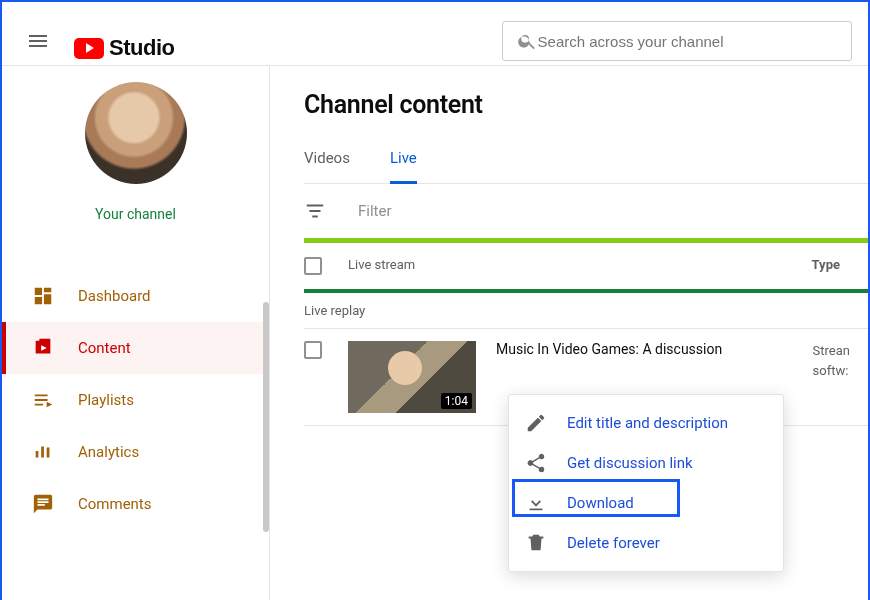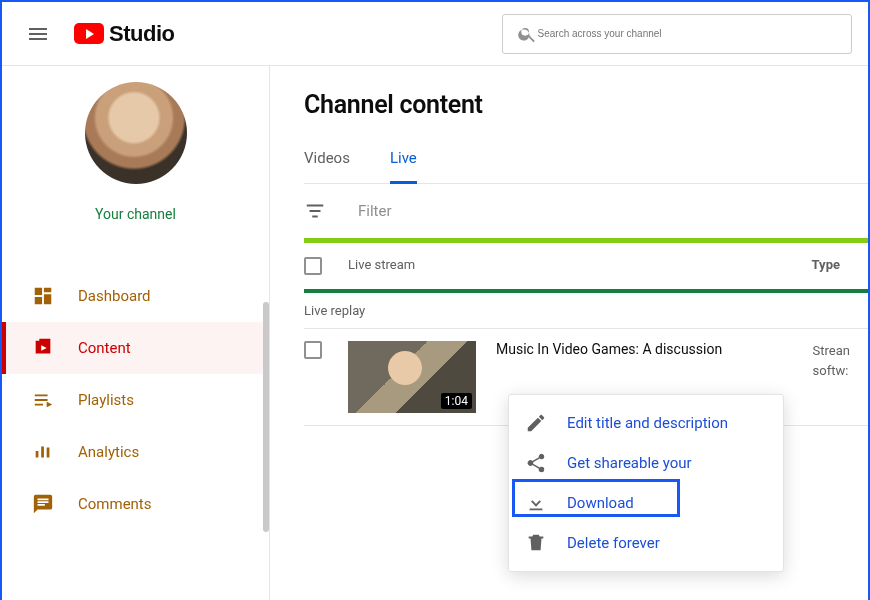--- a/index.html
+++ b/index.html
@@ -1,26 +1,26 @@
 <!DOCTYPE html>
 <html><head>
 <meta charset="utf-8">
 <style>
 * { box-sizing: border-box; margin: 0; padding: 0; }
 body { font-family: Roboto, Arial, sans-serif; width: 870px; height: 600px; overflow: hidden; background: #fff; color: #0d0d0d; border: 2px solid #1858f4; border-bottom: 0; position: relative; }
-.header { height: 64px; display: flex; align-items: center; padding: 10px 16px; border-bottom: 1px solid #e5e5e5; }
+.header { height: 64px; display: flex; align-items: flex-end; padding: 4px 16px; border-bottom: 1px solid #e5e5e5; }
 .hamburger { width: 40px; height: 40px; display: flex; align-items: center; justify-content: center; cursor: pointer; }
 .hamburger svg { width: 24px; height: 24px; fill: #606060; }
 .logo { display: flex; align-items: center; margin-left: 16px; }
 .yt-play { width: 30px; height: 21px; background: #ff0000; border-radius: 5px; display: flex; align-items: center; justify-content: center; }
 .yt-play::after { content: ""; border-left: 8px solid #fff; border-top: 5px solid transparent; border-bottom: 5px solid transparent; margin-left: 2px; }
 .studio-txt { font-family: Arial Black, Arial, sans-serif; font-weight: 900; font-size: 22px; margin-left: 5px; letter-spacing: -0.5px; }
 .search { margin-left: auto; width: 350px; height: 40px; border: 1px solid #ccc; border-radius: 3px; display: flex; align-items: center; padding: 0 14px; background: #fff; }
 .search svg { width: 22px; height: 22px; fill: #909090; }
-.search input { border: 0; outline: 0; font-size: 10px; width: 100%; color: #7f1d1d; }
+.search input { border: 0; outline: 0; font-size: 15px; width: 100%; color: #7f1d1d; }
 .wrap { display: flex; height: calc(600px - 64px); }
 .sidebar { width: 268px; border-right: 1px solid #e5e5e5; padding-top: 16px; position: relative; }
 .avatar { width: 102px; height: 102px; border-radius: 50%; background: radial-gradient(circle at 48% 35%, #e6c9a9 0 28%, #c9a07a 32% 44%, #a87a58 48% 58%, #3a3128 62% 100%); margin: 0 auto; }
 .channel-name { text-align: center; font-size: 14px; margin-top: 22px; color: #15803d; }
 .nav { margin-top: 48px; }
 .nav-item { height: 52px; display: flex; align-items: center; padding-left: 30px; font-size: 15px; color: #a16207; cursor: pointer; position: relative; }
 .nav-item.active { color: #cc0000; background: #fdf3f3; }
 .nav-item.active::before { content: ""; position: absolute; left: 0; top: 0; bottom: 0; width: 4px; background: #cc0000; }
 .nav-item svg { width: 22px; height: 22px; fill: currentColor; margin-right: 24px; }
 .scroll-hint { position: absolute; right: 0; top: 236px; width: 6px; height: 230px; background: #c9c9c9; border-radius: 3px; }
@@ -145,21 +145,21 @@
   <div class="menu-item">
     <svg viewBox="0 0 24 24">
         <path d="M3 17.25V21h3.75L17.81 9.94l-3.75-3.75L3 17.25zM20.71 7.04a1 1 0 0 0 0-1.41l-2.34-2.34a1 1 0 0 0-1.41 0l-1.83 1.83 3.75 3.75 1.83-1.83z"></path>
       </svg>
     <span>Edit title and description</span>
   </div>
   <div class="menu-item">
     <svg viewBox="0 0 24 24">
         <path d="M18 16a3 3 0 0 0-2.1.9l-7-4.1a3 3 0 0 0 0-1.6l7-4.1A3 3 0 1 0 15 5a3 3 0 0 0 .1.8l-7 4.1a3 3 0 1 0 0 4.2l7 4.1A3 3 0 1 0 18 16z"></path>
       </svg>
-    <span>Get shareable your</span>
+    <span>Get discussion link</span>
   </div>
   <div class="menu-item">
     <svg viewBox="0 0 24 24">
         <path d="M12 3v10l4-4 1.4 1.4L12 16l-5.4-5.6L8 9l4 4V3h0zM5 18h14v2H5z"></path>
       </svg>
     <span>Download</span>
   </div>
   <div class="menu-item">
     <svg viewBox="0 0 24 24">
         <path d="M6 7h12l-1 13H7L6 7zm3-4h6l1 2h4v2H4V5h4l1-2z"></path>

